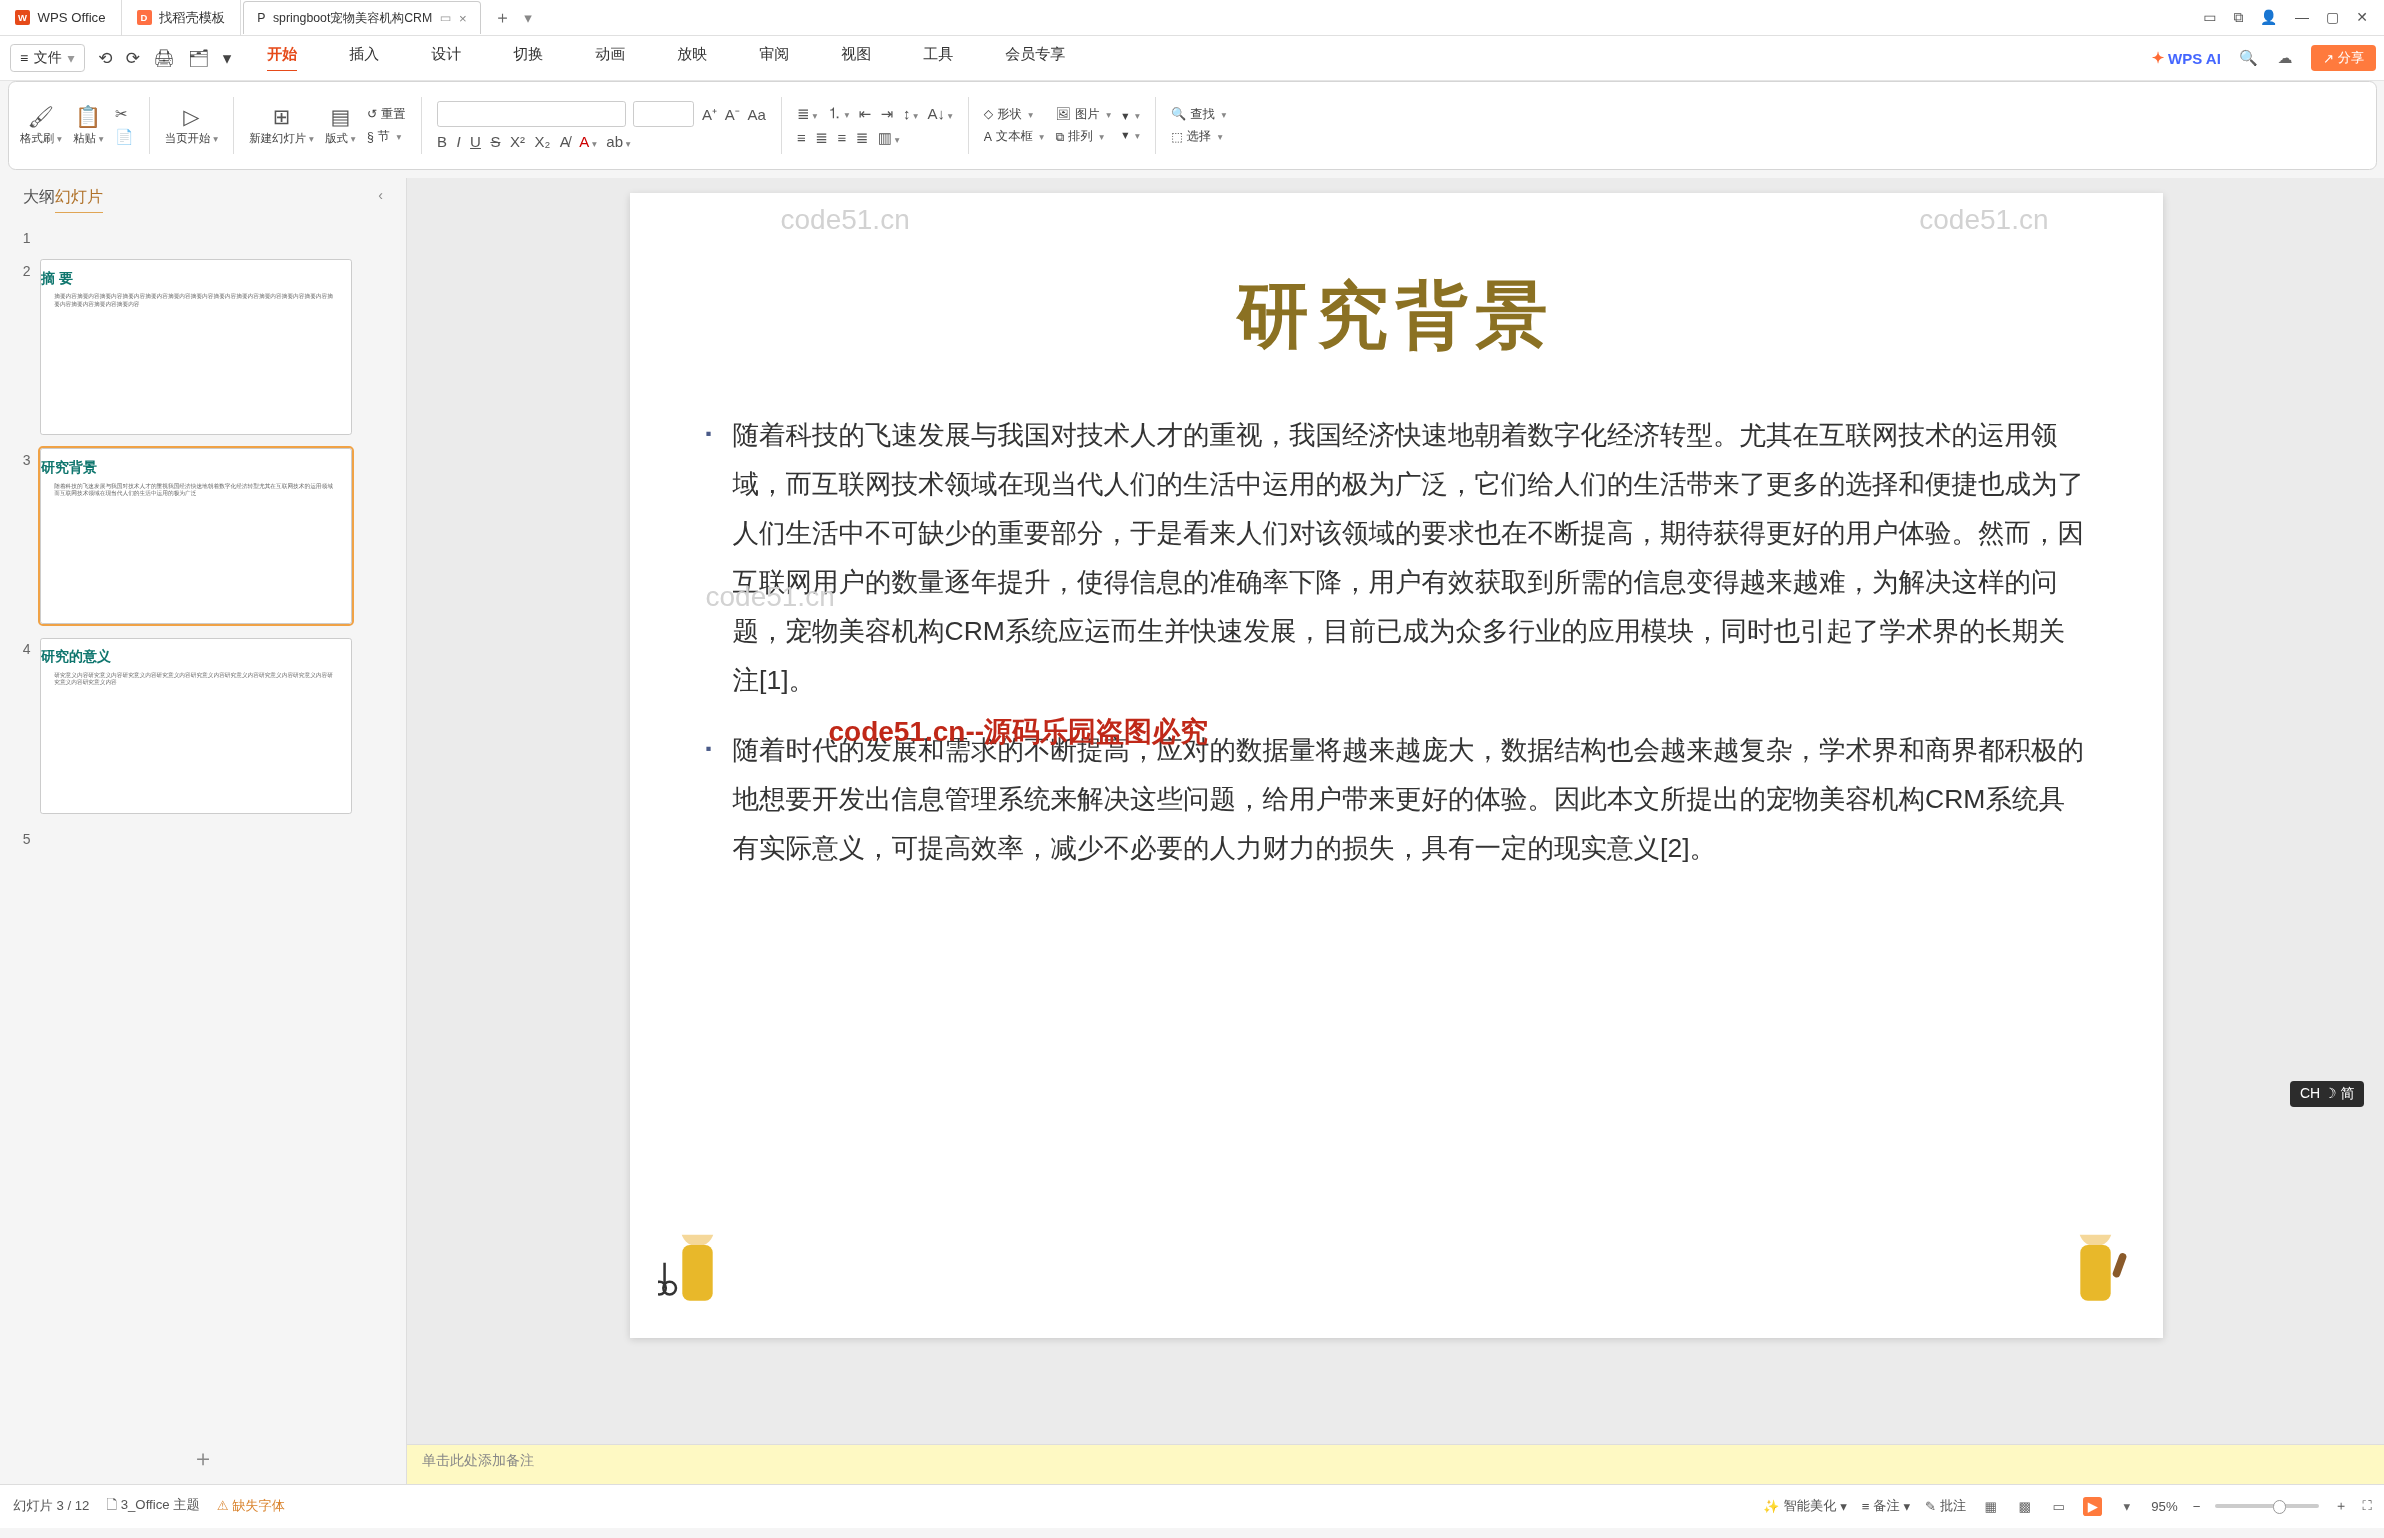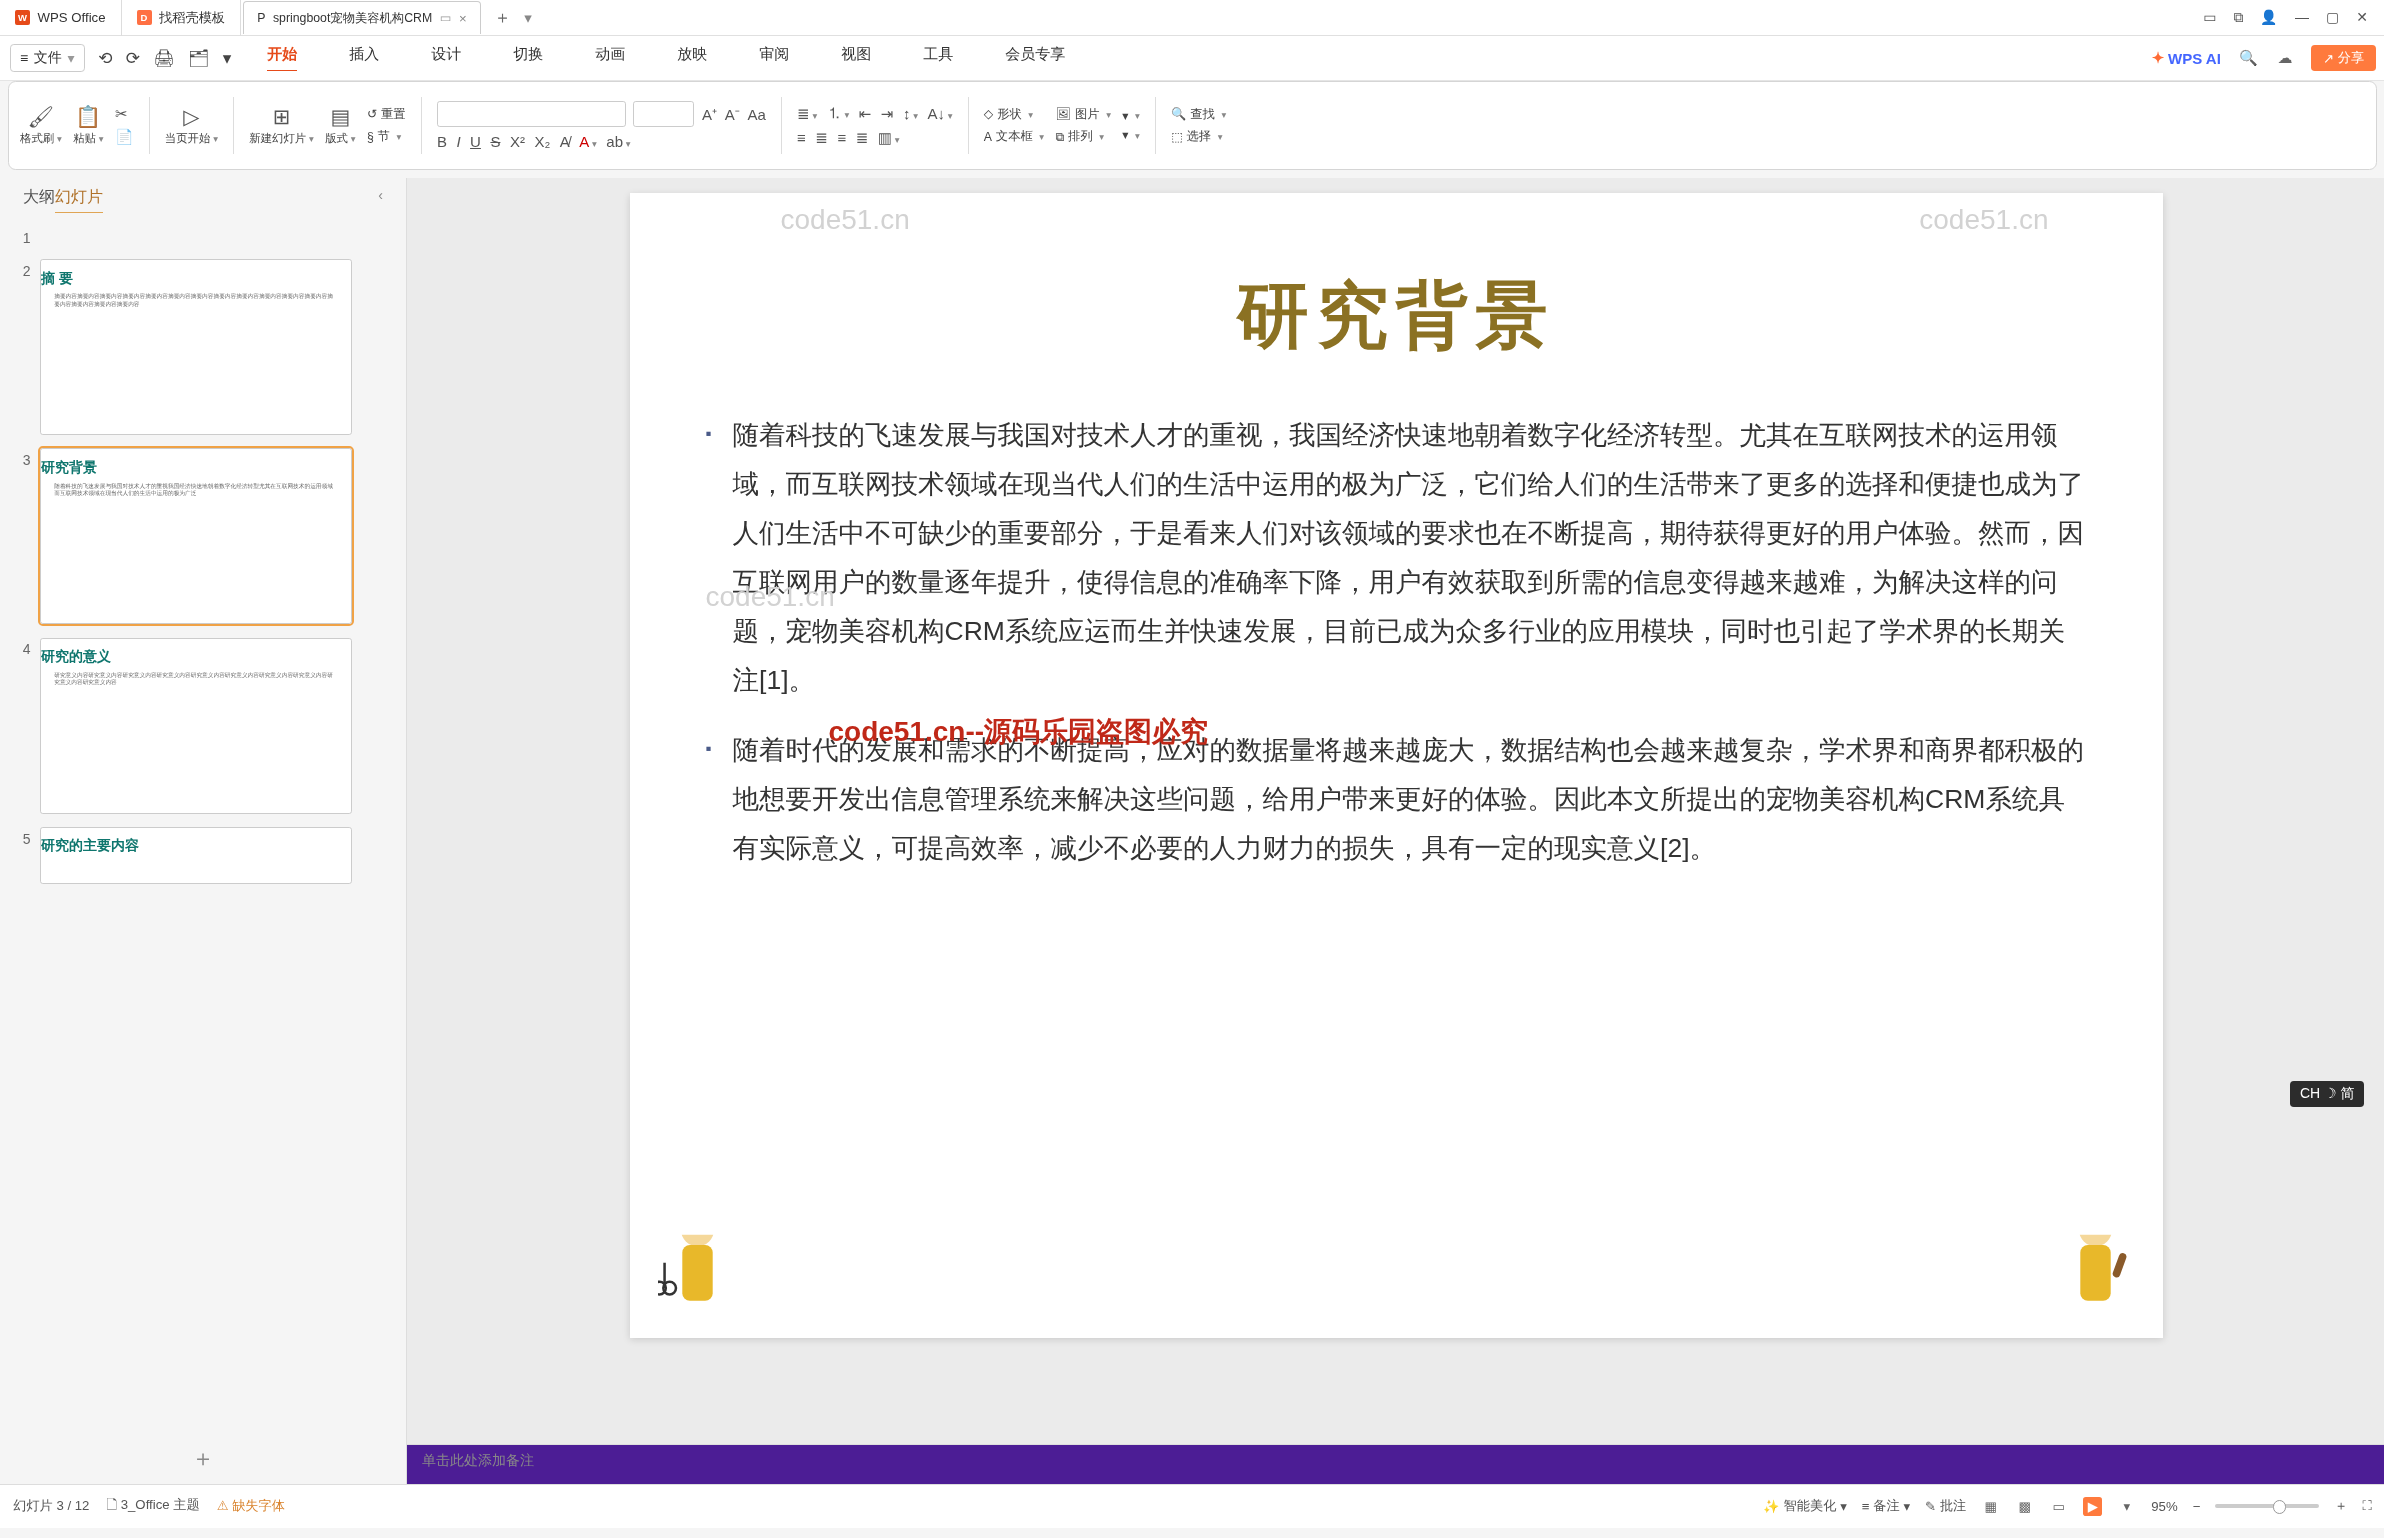--- a/index.html
+++ b/index.html
@@ -67,21 +67,21 @@
 .slide { width:1533px; height:1145px; background:#fff; box-shadow:0 1.9px 7.6px rgba(0,0,0,.15); position:relative; padding:47px 76px; }
 .slide-title { font-size:72px; font-weight:800; color:#8b7123; text-align:center; margin-top:28px; margin-bottom:47px; letter-spacing:7.6px; }
 .slide-body { font-size:26.5px; color:#333; line-height:1.85; }
 .slide-body .bullet { display:flex; gap:21px; margin-bottom:21px; }
 .slide-body .bullet::before { content:"▪"; color:#4a5a88; font-size:17px; margin-top:7.6px; }
 .judge { position:absolute; width:79px; height:114px; bottom:17px; }
 .judge.left { left:28px; }
 .judge.right { right:28px; }
 .judge svg { width:100%; height:100%; }
 
-.notes { height:40px; background:#4c1d95; border-top:0.9px solid #ddd; padding:7.6px 15px; font-size:14px; color:#888; }
+.notes { height:40px; background:#fef9c3; border-top:0.9px solid #ddd; padding:7.6px 15px; font-size:14px; color:#888; }
 
 
 .statusbar { height:44px; background:#fff; border-top:0.9px solid #ddd; display:flex; align-items:center; padding:0 13.2px; gap:17px; font-size:13.2px; color:#555; }
 .zoom-slider { width:104px; height:3.8px; background:#ccc; border-radius:1.9px; position:relative; }
 .zoom-slider::after { content:""; position:absolute; left:55%; top:-3.8px; width:11.4px; height:11.4px; background:#fff; border:0.9px solid #999; border-radius:50%; }
 .status-right { margin-left:auto; display:flex; align-items:center; gap:15px; }
 .view-btn { width:19px; height:19px; display:inline-flex; align-items:center; justify-content:center; color:#666; }
 .view-btn.play { background:#ff7a3d; color:#fff; border-radius:2.8px; }
 .smart-btn,.remark-btn,.approve-btn { display:flex; align-items:center; gap:3.8px; }
 
@@ -298,23 +298,20 @@
         </div>
       <div class="thumb-row">
           <div class="thumb-num">4</div>
         <div class="thumb">
             <div class="thumb-title">研究的意义</div>
             <div class="thumb-body">研究意义内容研究意义内容研究意义内容研究意义内容研究意义内容研究意义内容研究意义内容研究意义内容研究意义内容研究意义内容</div>
           </div>
         </div>
       <div class="thumb-row">
           <div class="thumb-num">5</div>
-        <div class="thumb" style="height:57px;overflow:hidden">
-            <div class="thumb-title">研究的主要内容</div>
-          </div>
         </div>
     </div>
     <div class="thumb-add">
         <span class="thumb-add-btn">＋</span>
       </div>
   </div>
 
   <div class="canvas-area">
     <div class="slide-wrap">
       <div class="slide">

